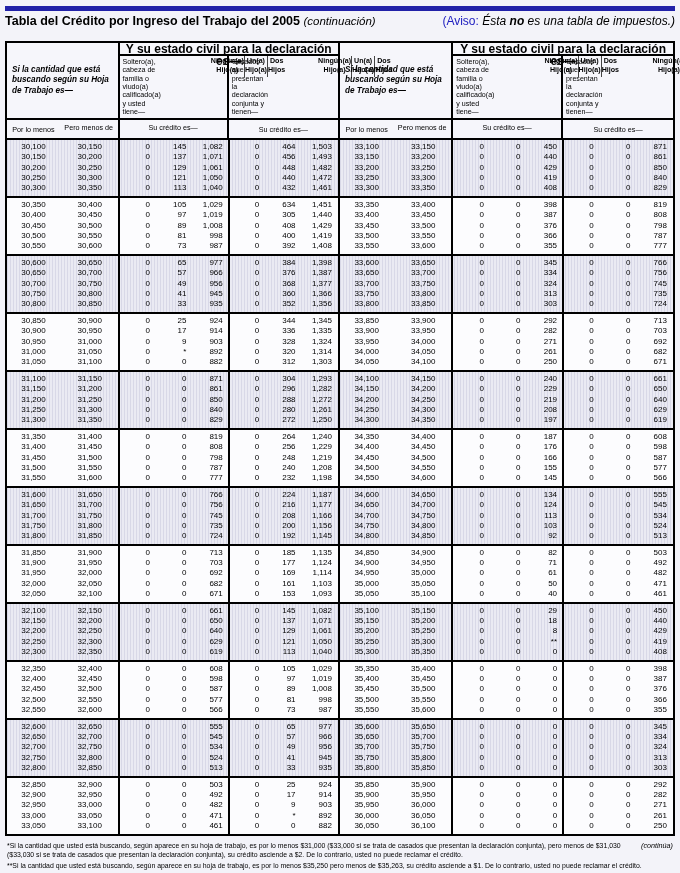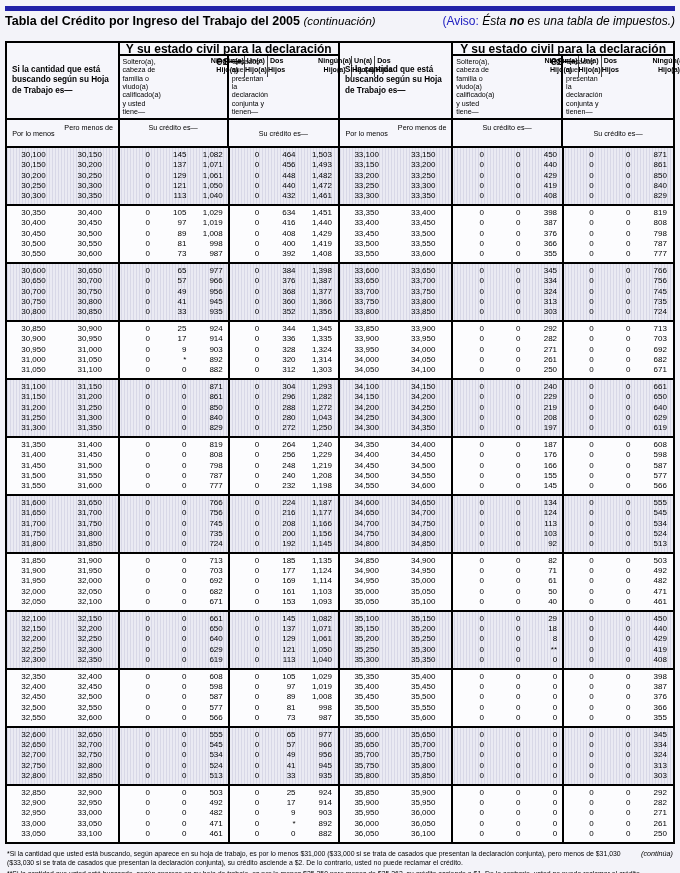--- a/index.html
+++ b/index.html
@@ -11,31 +11,31 @@
   .title { font-size:12.5px; font-weight:bold; }
   .title .suffix { font-weight:normal; font-style:italic; font-size:11.5px; }
   .notice { font-size:12px; font-style:italic; font-weight:normal; white-space:nowrap; }
   .notice .blue { color:#2121c0; font-style:normal; }
   .tbl { border:2px solid #000; background:#f6f6fb; }
   .halves { display:flex; }
   .half { flex:1 1 50%; min-width:0; }
   .half.left { border-right:2.5px solid #000; }
   
   .header-top { display:flex; border-bottom:2px solid #000; height:77px; }
-  .h-lookup { width:34%; border-right:2px solid #000; display:flex; align-items:center; padding:2px 5px; font-size:8.2px; font-weight:bold; line-height:1.25; }
+  .h-lookup { width:34%; border-right:2px solid #000; display:flex; align-items:center; padding:2px 5px; font-size:8.2px; font-weight:bold; line-height:1.25;font-style:italic; }
   .h-right { width:66%; display:flex; flex-direction:column; }
   .h-status { height:13px; border-bottom:2px solid #000; text-align:center; font-size:12px; font-weight:bold; line-height:12px; }
   .h-groups { flex:1; display:flex; }
   .h-group { width:50%; display:flex; flex-direction:row; justify-content:space-between; }
   .h-group.first { border-right:2px solid #000; }
   .h-desc { font-size:7.1px; line-height:1.18; padding:2px 2px 0 3px; }
   .h-children { display:grid; grid-template-columns:1fr 1fr 1fr; height:21px;padding-left:48px; }
   .h-child { text-align:center; font-size:7.1px; font-weight:bold; line-height:1.25; padding-top:1px; }
   .h-child + .h-child { border-left:1px solid #444; }
-  .header-labels { display:grid; grid-template-columns:16% 18% 33% 33%; height:28px; border-bottom:2px solid #000; font-size:7.2px; align-items:center; }
+  .header-labels { display:grid; grid-template-columns:16% 18% 33% 33%; height:20px; border-bottom:2px solid #000; font-size:7.2px; align-items:center; }
   .hl { text-align:center; }
   .hl.b2 { border-right:2px solid #000; height:100%; line-height:15px; }
   .hl.b3 { border-right:2px solid #000; height:100%; line-height:15px; }
   
   .tbody { position:relative; }
   .vline { position:absolute; top:0; bottom:0; width:2px; background:#000; z-index:2; }
   .v1 { left:calc(34% - 2px); }
   .v2 { left:calc(67% - 1px); }
   .group { padding:2px 0 2.5px 0; background:#fcfcfe; }
   .group + .group { border-top:2.5px solid #000; }
@@ -168,21 +168,21 @@
                 <span class="cell cr">634</span>
                 <span class="cell cr">1,451</span>
               </div>
               <div class="trow">
                 <span class="cell inc">30,400</span>
                 <span class="cell inc">30,450</span>
                 <span class="cell cr">0</span>
                 <span class="cell cr">97</span>
                 <span class="cell cr">1,019</span>
                 <span class="cell cr">0</span>
-                <span class="cell cr">416</span>
+                <span class="cell cr">305</span>
                 <span class="cell cr">1,440</span>
               </div>
               <div class="trow">
                 <span class="cell inc">30,450</span>
                 <span class="cell inc">30,500</span>
                 <span class="cell cr">0</span>
                 <span class="cell cr">89</span>
                 <span class="cell cr">1,008</span>
                 <span class="cell cr">0</span>
                 <span class="cell cr">408</span>
@@ -345,21 +345,21 @@
                 <span class="cell cr">1,272</span>
               </div>
               <div class="trow">
                 <span class="cell inc">31,250</span>
                 <span class="cell inc">31,300</span>
                 <span class="cell cr">0</span>
                 <span class="cell cr">0</span>
                 <span class="cell cr">840</span>
                 <span class="cell cr">0</span>
                 <span class="cell cr">280</span>
-                <span class="cell cr">1,043</span>
+                <span class="cell cr">1,261</span>
               </div>
               <div class="trow">
                 <span class="cell inc">31,300</span>
                 <span class="cell inc">31,350</span>
                 <span class="cell cr">0</span>
                 <span class="cell cr">0</span>
                 <span class="cell cr">829</span>
                 <span class="cell cr">0</span>
                 <span class="cell cr">272</span>
                 <span class="cell cr">1,250</span>

